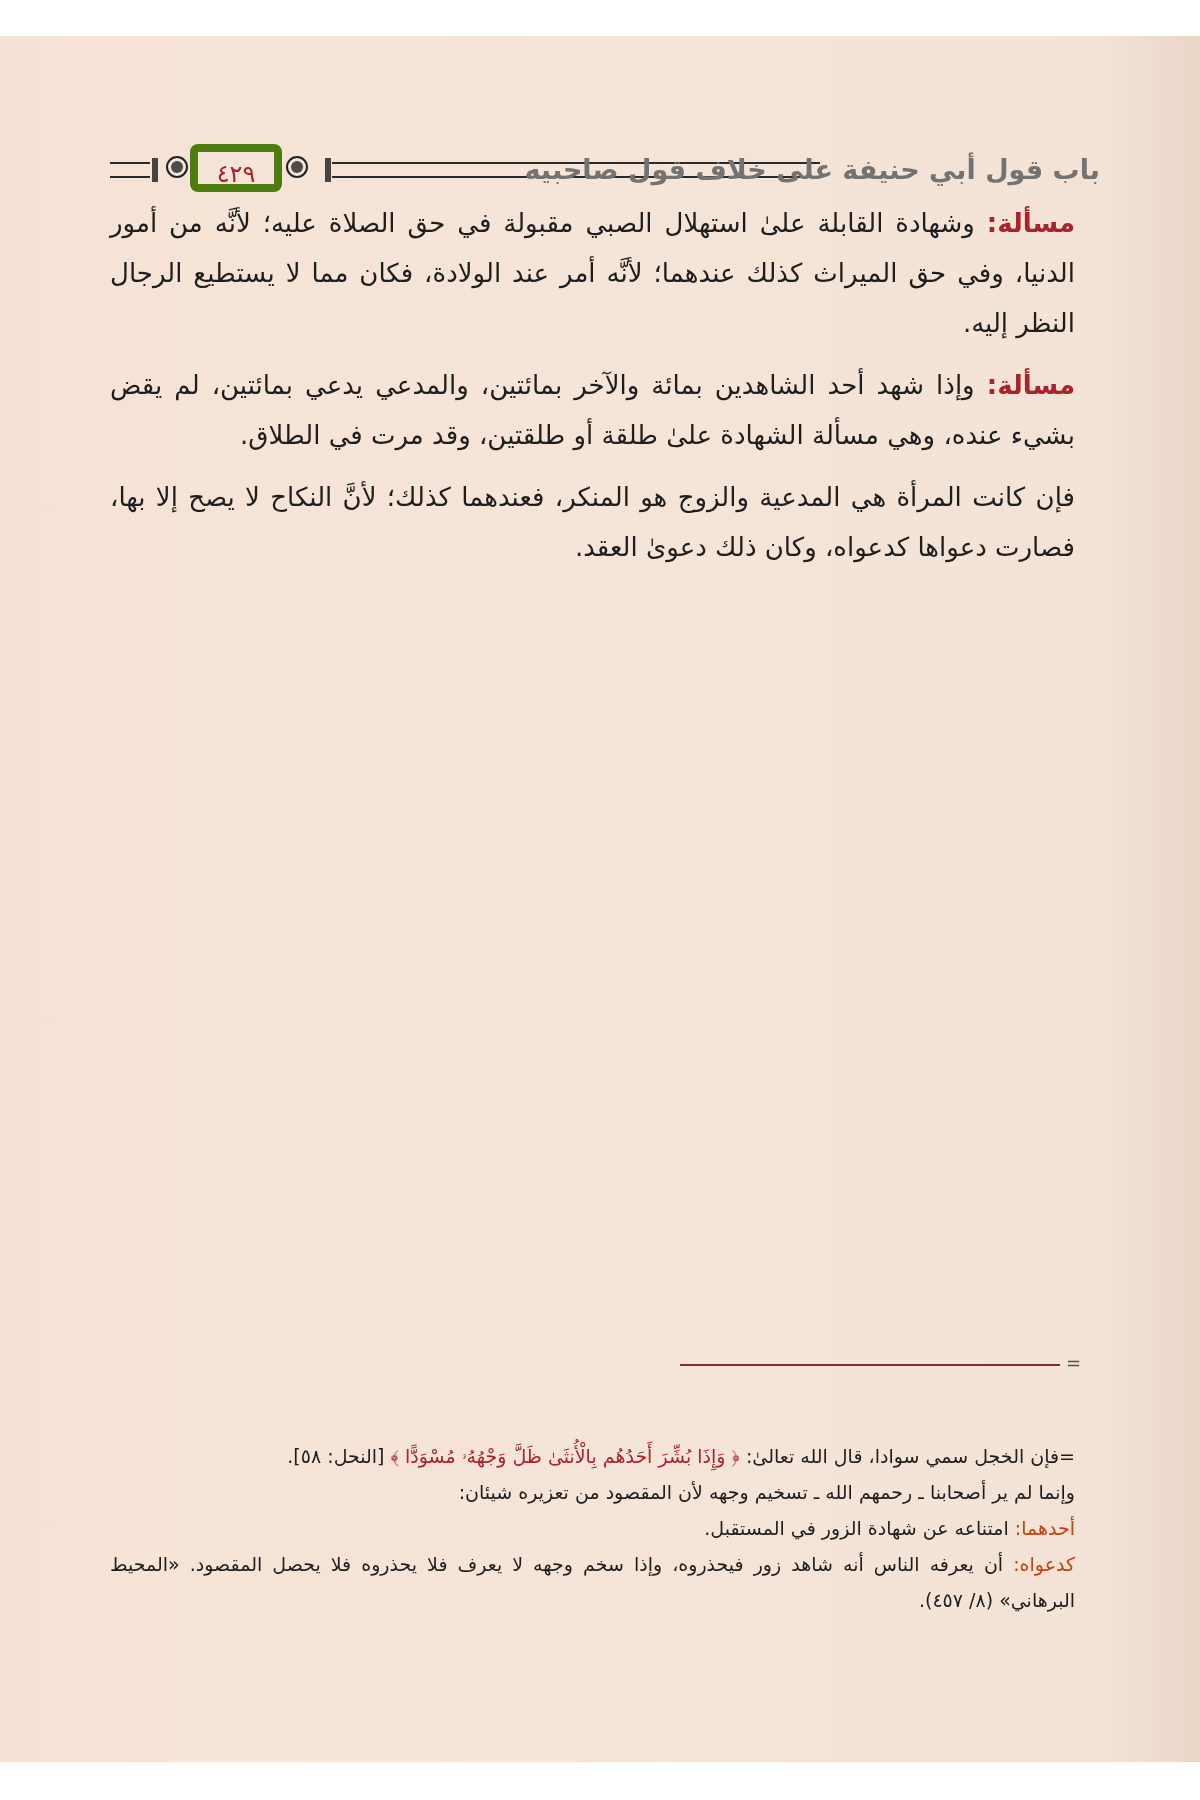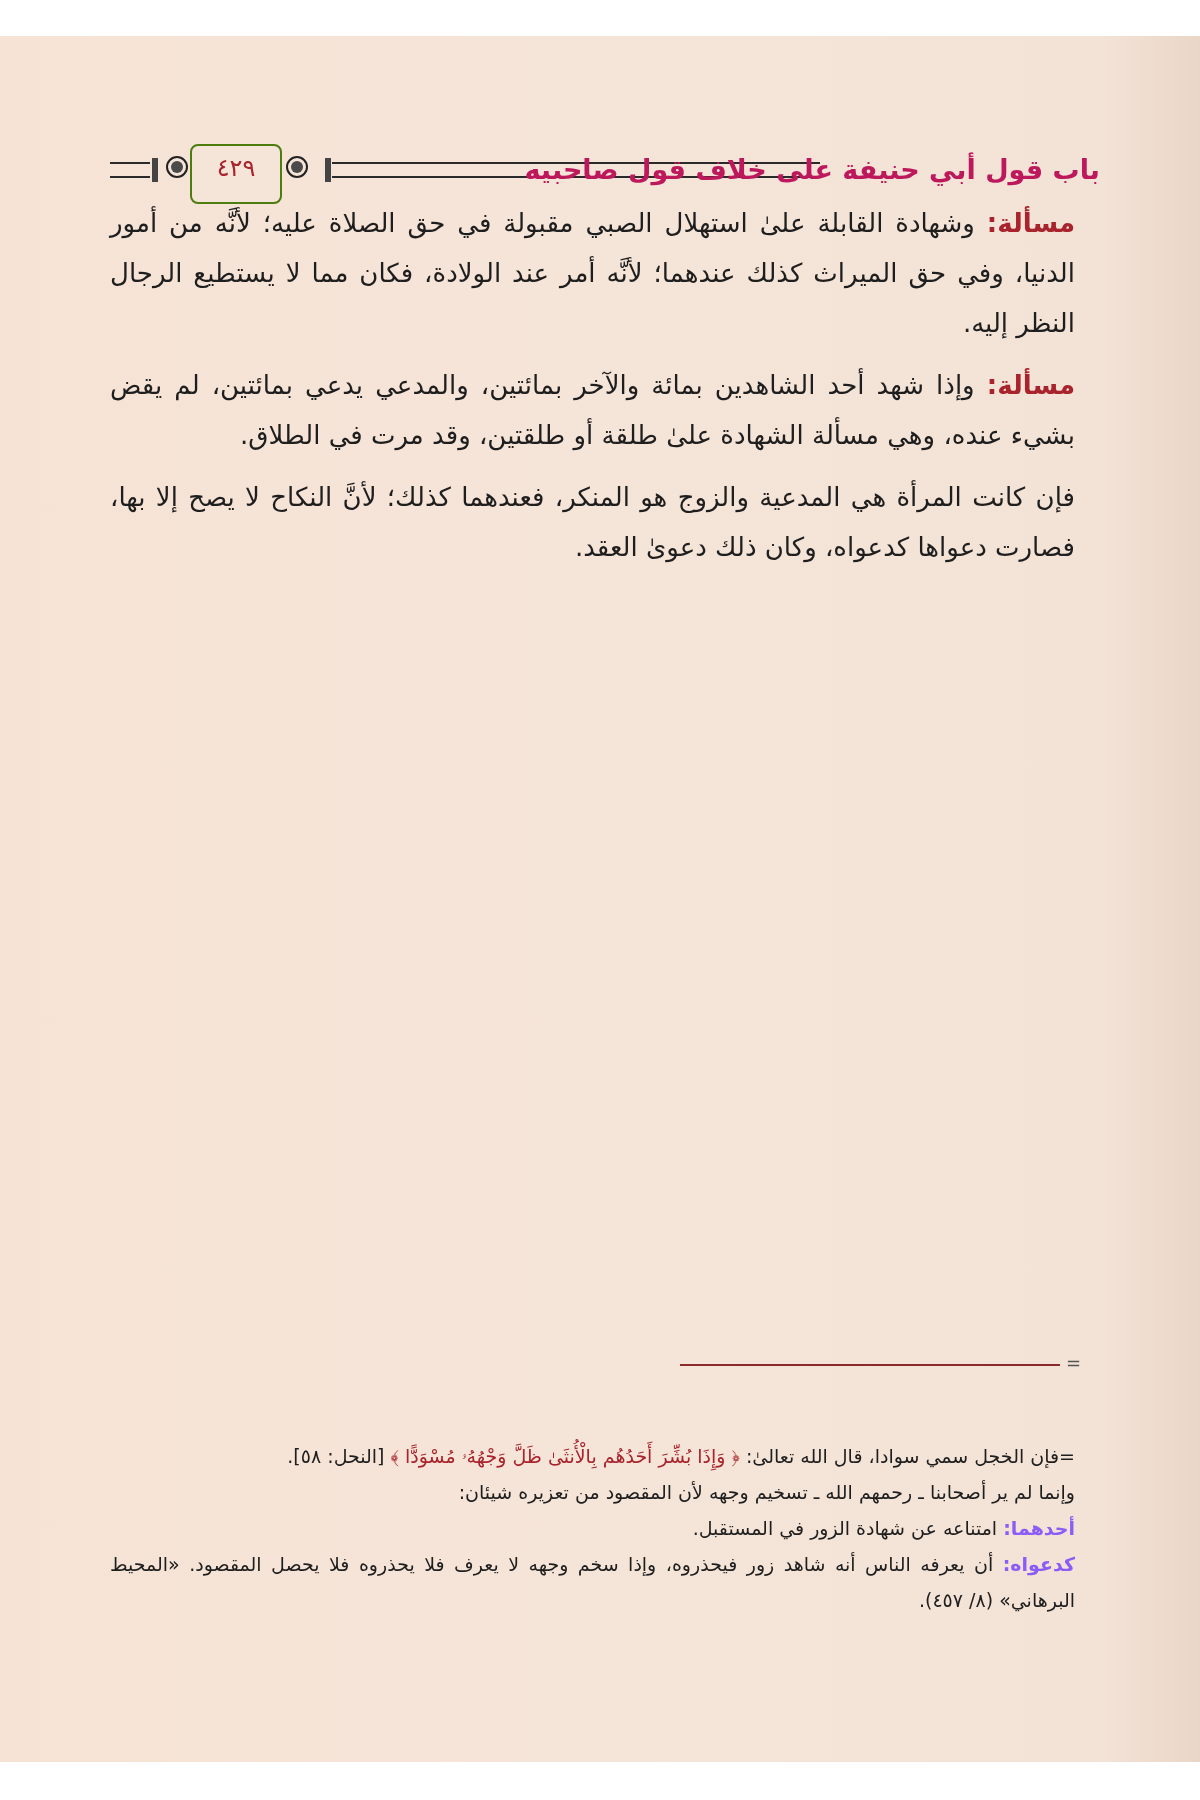--- a/index.html
+++ b/index.html
@@ -7,43 +7,43 @@
     .page {
       position: absolute; left: 0; top: 36px; width: 1200px; height: 1726px;
       background: linear-gradient(90deg, #f6e3d6 0%, #f5e4d8 50%, #f3e2d6 92%, #e9d6c7 100%);
     }
     .header {
       position: absolute; left: 100px; top: 150px; width: 1000px; height: 60px;
     }
     .header-title {
       position: absolute; right: 0; top: 0;
       font-family: "DejaVu Sans", sans-serif; font-weight: bold;
-      font-size: 27px; color: #be185d; direction: rtl; white-space: nowrap;
+      font-size: 27px; color: #737373; direction: rtl; white-space: nowrap;
       line-height: 40px;
     }
     .rule-long {
       position: absolute; left: 198px; right: 280px; top: 12px; height: 12px;
       border-top: 2px solid #2a2a2a; border-bottom: 2px solid #2a2a2a;
     }
     .rule-short {
       position: absolute; left: 10px; width: 40px; top: 12px; height: 12px;
       border-top: 2px solid #2a2a2a; border-bottom: 2px solid #2a2a2a;
     }
     .post { position: absolute; top: 8px; width: 6px; height: 24px; background: #444; }
     .ring {
       position: absolute; top: 6px; width: 22px; height: 22px; border-radius: 50%;
       border: 2px solid #222; background: #f5e4d8; box-sizing: border-box;
     }
     .ring::after {
       content: ""; position: absolute; left: 3px; top: 3px; width: 12px; height: 12px;
       border-radius: 50%; background: #4a4a4a;
     }
     .page-box {
-      position: absolute; left: 90px; top: -6px; width: 92px; height: 60px;
-      border: 2px solid #4d7c0f; border-radius: 8px; box-sizing: border-box;
+      position: absolute; left: 90px; top: -6px; width: 92px; height: 48px;
+      border: 8px solid #4d7c0f; border-radius: 8px; box-sizing: border-box;
       background: #f5e4d8;
       font-family: "DejaVu Sans", sans-serif; font-size: 24px; color: #a8232b;
       text-align: center; line-height: 44px; direction: rtl;
     }
     .body-text {
       position: absolute; left: 110px; width: 965px; top: 198px;
       direction: rtl; text-align: justify;
       font-family: "DejaVu Sans", sans-serif; font-size: 26px; color: #1e1e1e;
       line-height: 50px;
     }
@@ -58,21 +58,21 @@
       font-family: "DejaVu Sans", sans-serif; font-size: 18px; color: #555;
     }
     .footnotes {
       position: absolute; left: 110px; width: 965px; top: 1438px;
       direction: rtl; text-align: justify;
       font-family: "DejaVu Sans", sans-serif; font-size: 19px; color: #1e1e1e;
       line-height: 36px;
     }
     .fn-line { margin: 0; text-align-last: right; }
     .quran { color: #a8232b; }
-    .fn-label { color: #8b5cf6; font-weight: bold; }
+    .fn-label { color: #c2410c; font-weight: normal; }
   </style>
 </head>
 <body>
 
 <div class="page"></div>
 
 <div class="header">
   <div class="rule-short"></div>
   <div class="post" style="left:52px"></div>
   <div class="ring" style="left:66px"></div>

